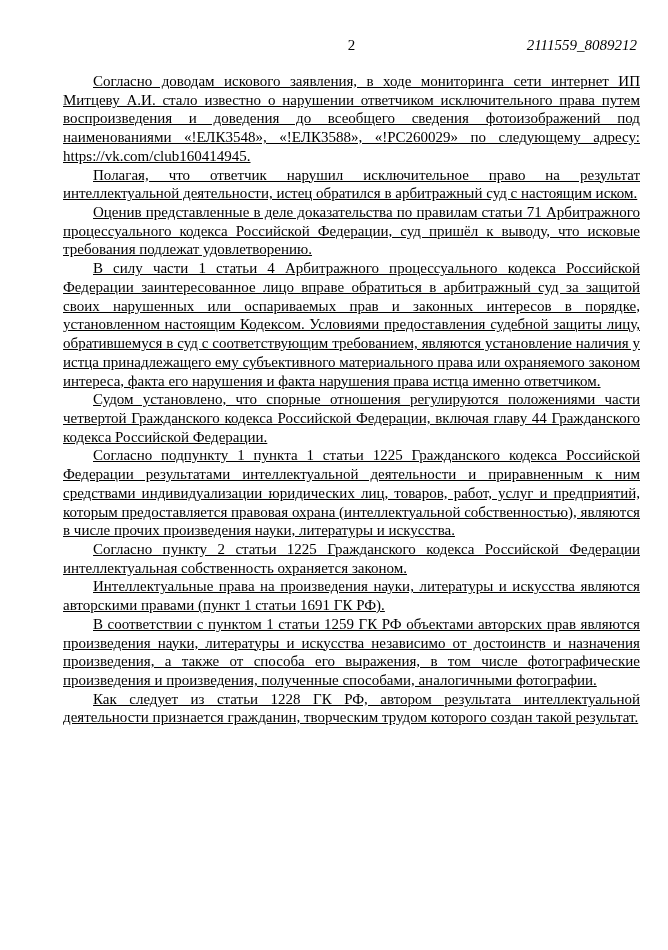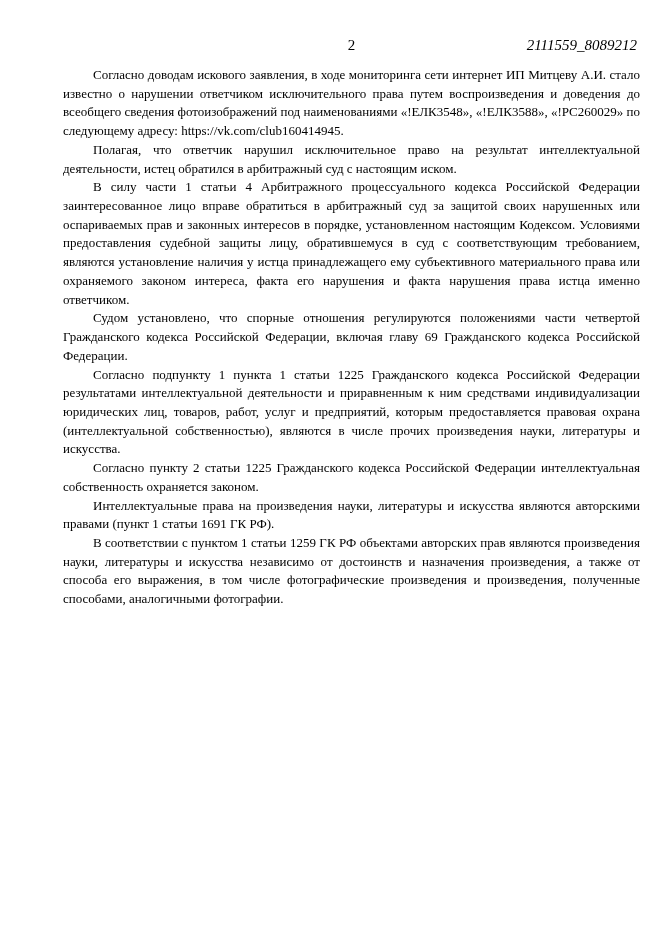--- a/index.html
+++ b/index.html
@@ -30,44 +30,47 @@
       left: 50%;
       transform: translateX(-50%);
     }
     .doc-num {
       position: absolute;
       right: 3px;
       font-style: italic;
     }
     .content {
       position: absolute;
-      top: 66px;
+      top: 72px;
       left: 63px;
       width: 577px;
-      font-size: 13px;
+      font-size: 15px;
       line-height: 18.72px;
       text-align: justify;
+      text-decoration: underline;
     }
     .content p {
       margin: 0;
       padding: 0;
       text-indent: 30px;
     }
   </style>
 </head>
 <body>
 
 <div class="page">
   <div class="header">
     <span class="page-num">2</span>
     <span class="doc-num">2111559_8089212</span>
   </div>
   <div class="content">
     <p>Согласно доводам искового заявления, в ходе мониторинга сети интернет ИП Митцеву А.И. стало известно о нарушении ответчиком исключительного права путем воспроизведения и доведения до всеобщего сведения фотоизображений под наименованиями «!ЕЛК3548», «!ЕЛК3588», «!PC260029» по следующему адресу: https://vk.com/club160414945.</p>
     <p>Полагая, что ответчик нарушил исключительное право на результат интеллектуальной деятельности, истец обратился в арбитражный суд с настоящим иском.</p>
+    <p>Оценив представленные в деле доказательства по правилам статьи 71 Арбитражного процессуального кодекса Российской Федерации, суд пришёл к выводу, что исковые требования подлежат удовлетворению.</p>
     <p>В силу части 1 статьи 4 Арбитражного процессуального кодекса Российской Федерации заинтересованное лицо вправе обратиться в арбитражный суд за защитой своих нарушенных или оспариваемых прав и законных интересов в порядке, установленном настоящим Кодексом. Условиями предоставления судебной защиты лицу, обратившемуся в суд с соответствующим требованием, являются установление наличия у истца принадлежащего ему субъективного материального права или охраняемого законом интереса, факта его нарушения и факта нарушения права истца именно ответчиком.</p>
-    <p>Судом установлено, что спорные отношения регулируются положениями части четвертой Гражданского кодекса Российской Федерации, включая главу 69 Гражданского кодекса Российской Федерации.</p>
+    <p>Судом установлено, что спорные отношения регулируются положениями части четвертой Гражданского кодекса Российской Федерации, включая главу 44 Гражданского кодекса Российской Федерации.</p>
     <p>Согласно подпункту 1 пункта 1 статьи 1225 Гражданского кодекса Российской Федерации результатами интеллектуальной деятельности и приравненным к ним средствами индивидуализации юридических лиц, товаров, работ, услуг и предприятий, которым предоставляется правовая охрана (интеллектуальной собственностью), являются в числе прочих произведения науки, литературы и искусства.</p>
     <p>Согласно пункту 2 статьи 1225 Гражданского кодекса Российской Федерации интеллектуальная собственность охраняется законом.</p>
     <p>Интеллектуальные права на произведения науки, литературы и искусства являются авторскими правами (пункт 1 статьи 1691 ГК РФ).</p>
     <p>В соответствии с пунктом 1 статьи 1259 ГК РФ объектами авторских прав являются произведения науки, литературы и искусства независимо от достоинств и назначения произведения, а также от способа его выражения, в том числе фотографические произведения и произведения, полученные способами, аналогичными фотографии.</p>
+    <p>Как следует из статьи 1228 ГК РФ, автором результата интеллектуальной деятельности признается гражданин, творческим трудом которого создан такой результат.</p>
   </div>
 </div>
 
 </body></html>

